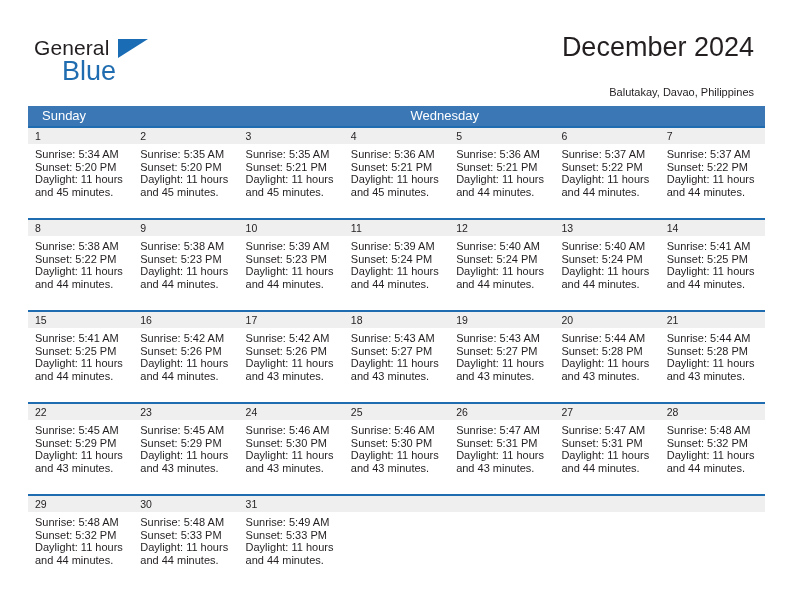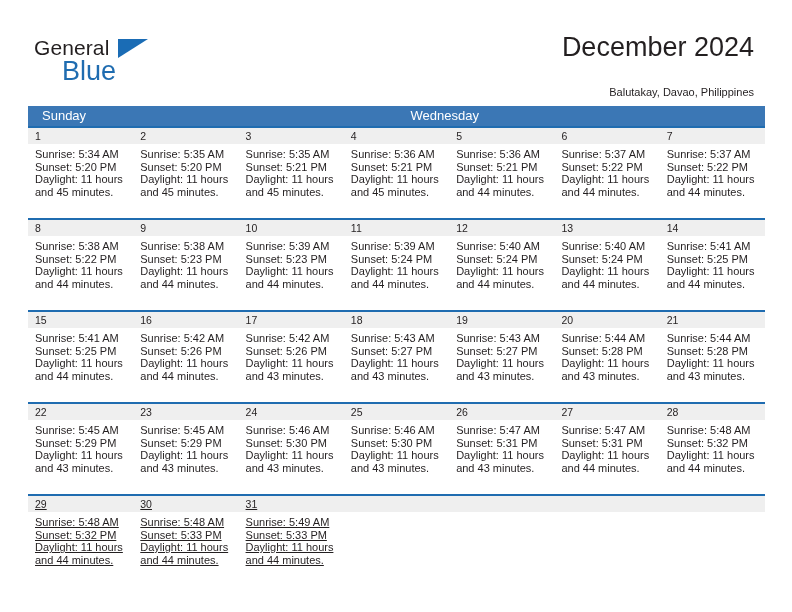--- a/index.html
+++ b/index.html
@@ -108,21 +108,20 @@
   }
 
   .week-row {
     display: flex;
     height: 90px;
     border-top: 2px solid #1f6cb0;
     background: #ffffff;
   }
   .week-row.last {
     height: 92px;
-    text-decoration: underline;
   }
   .day-cell {
     flex: 1 1 0;
     box-sizing: border-box;
     position: relative;
     overflow: hidden;
   }
   .day-number-band {
     height: 16px;
     background: #efefef;

